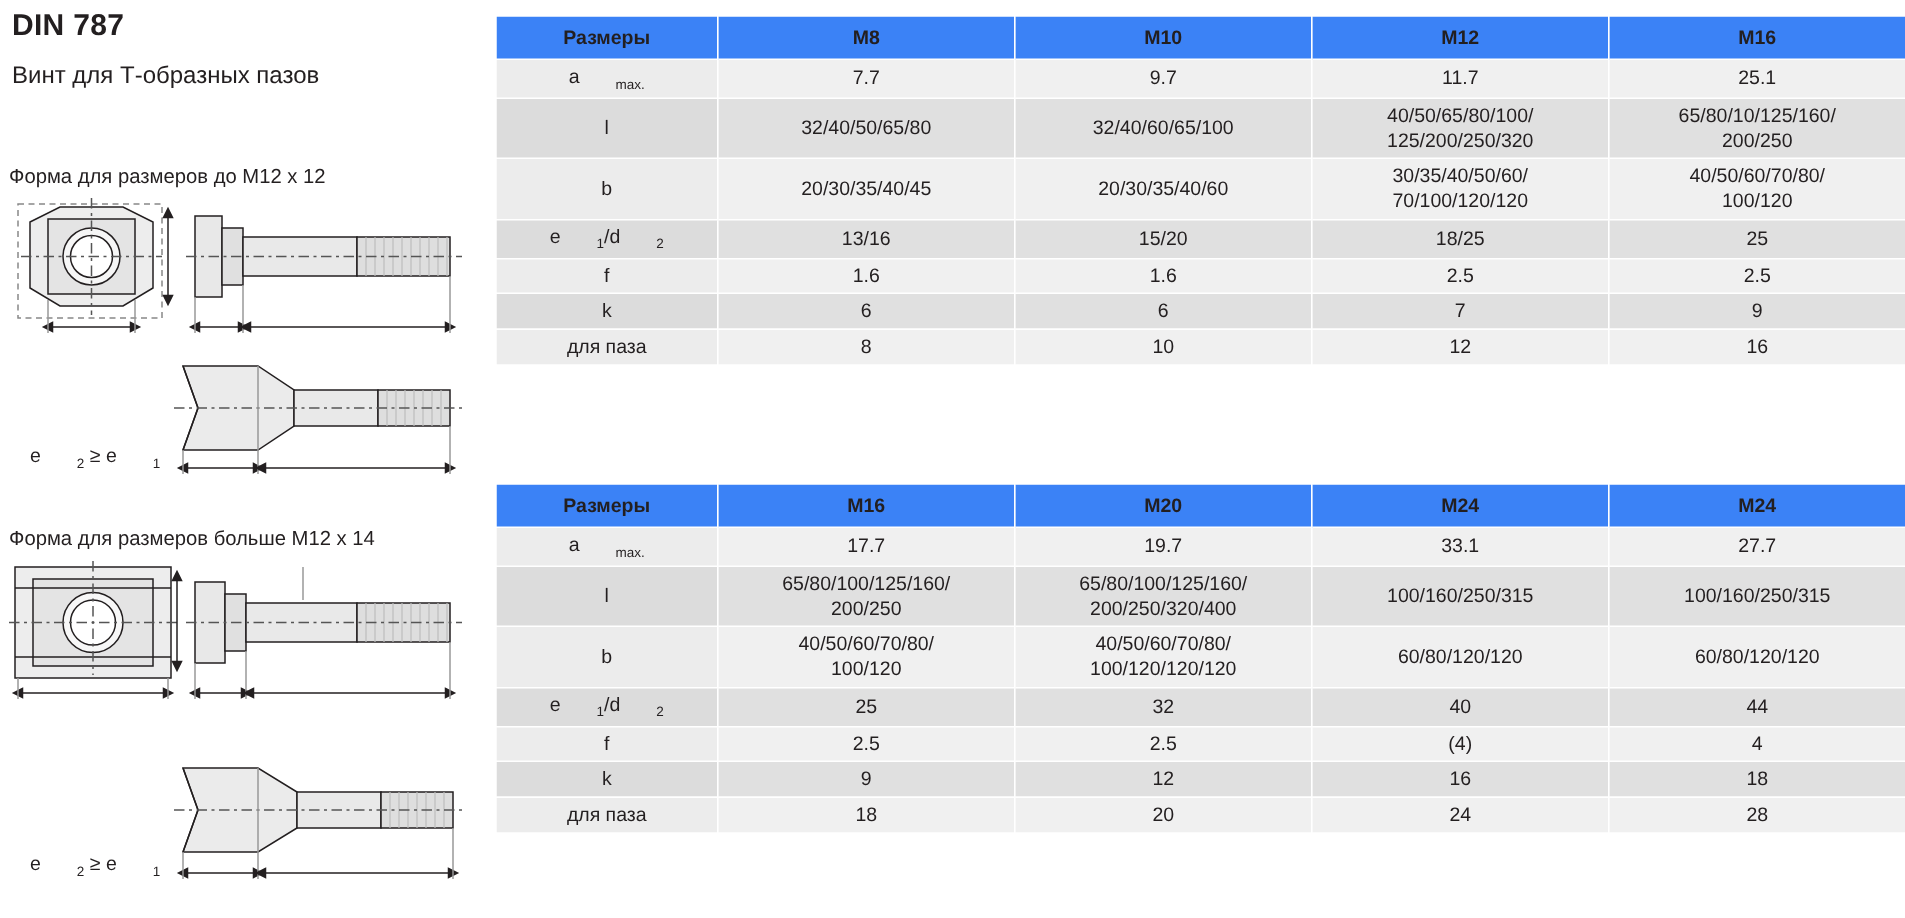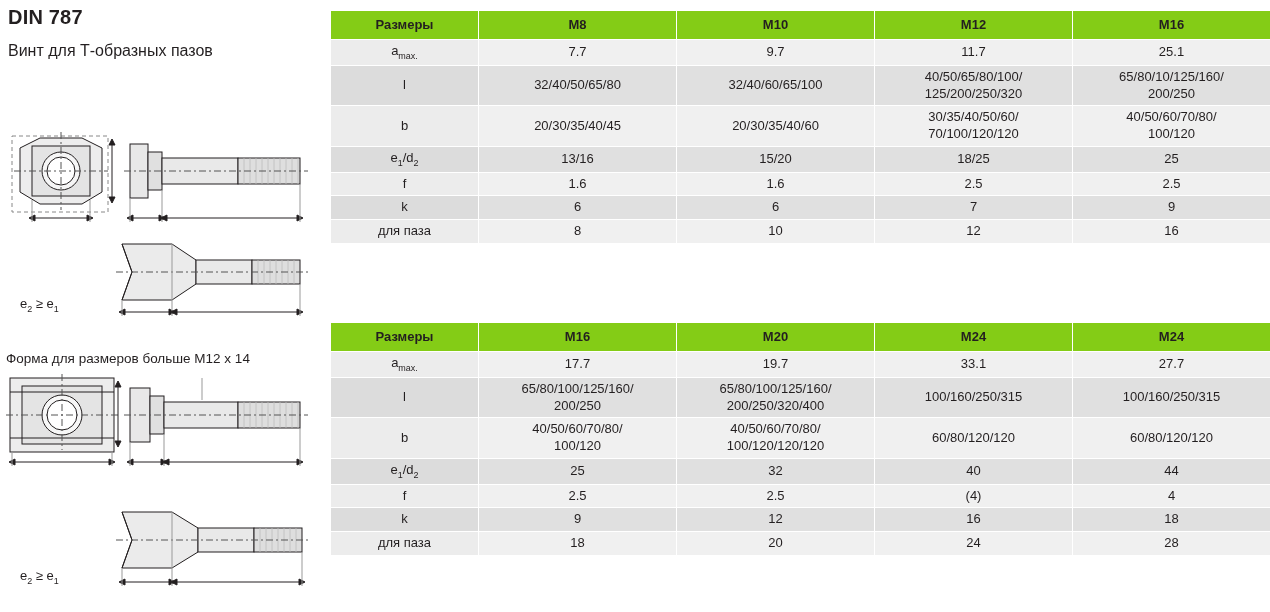--- a/index.html
+++ b/index.html
@@ -63,20 +63,21 @@
   }
   .note-2 {
     position: absolute;
     left: 20px;
     top: 568px;
     font-size: 13px;
   }
   .note sub, .sub {
     font-size: 9px;
     vertical-align: sub;
+    margin-left: 24px;
   }
   .drawing {
     position: absolute;
   }
   .drawing svg { display: block; }
 
   
   .table-wrap {
     position: absolute;
     left: 330px;
@@ -93,21 +94,21 @@
     vertical-align: middle;
     padding: 3px 4px;
     line-height: 1.28;
   }
   table.dims col.c0 { width: 148px; }
   table.dims col.c1 { width: 198px; }
   table.dims col.c2 { width: 198px; }
   table.dims col.c3 { width: 198px; }
   table.dims col.c4 { width: 198px; }
   table.dims thead th {
-    background: #84cc16;
+    background: #3b82f6;
     font-weight: bold;
     font-size: 13px;
     height: 22px;
   }
   table.dims tbody tr td { background: #f0f0f0; }
   table.dims tbody tr.alt td { background: #e0e0e0; }
   table.dims tbody td.rowhead { background: #ececec; }
   table.dims tbody tr.alt td.rowhead { background: #dcdcdc; }
   .tbl1 { top: 10px; }
   .tbl2 { top: 322px; }
@@ -116,20 +117,21 @@
 </head>
 <body>
 
 <div class="page">
 
   <div class="left">
 
     <div class="title">DIN 787</div>
     <div class="subtitle">Винт для Т-образных пазов</div>
 
+    <div class="form-label-1">Форма для размеров до M12 x 12</div>
 
     <div class="drawing" style="left:6px; top:130px;">
       <svg width="318" height="110" viewBox="0 0 318 110" fill="none" stroke="#231f20" stroke-width="1">
 
         <rect x="6" y="6" width="96" height="76" stroke="#888" stroke-dasharray="4 3" fill="none"></rect>
 
         <path d="M14 18 L34 8 L76 8 L96 18 L96 62 L76 74 L34 74 L14 62 Z" fill="#ededed" stroke="#231f20"></path>
         <rect x="26" y="16" width="58" height="50" fill="#e4e4e4" stroke="#231f20"></rect>
         <circle cx="55" cy="41" r="19" fill="#f6f6f6" stroke="#231f20"></circle>
         <circle cx="55" cy="41" r="14" fill="#ffffff" stroke="#231f20"></circle>

